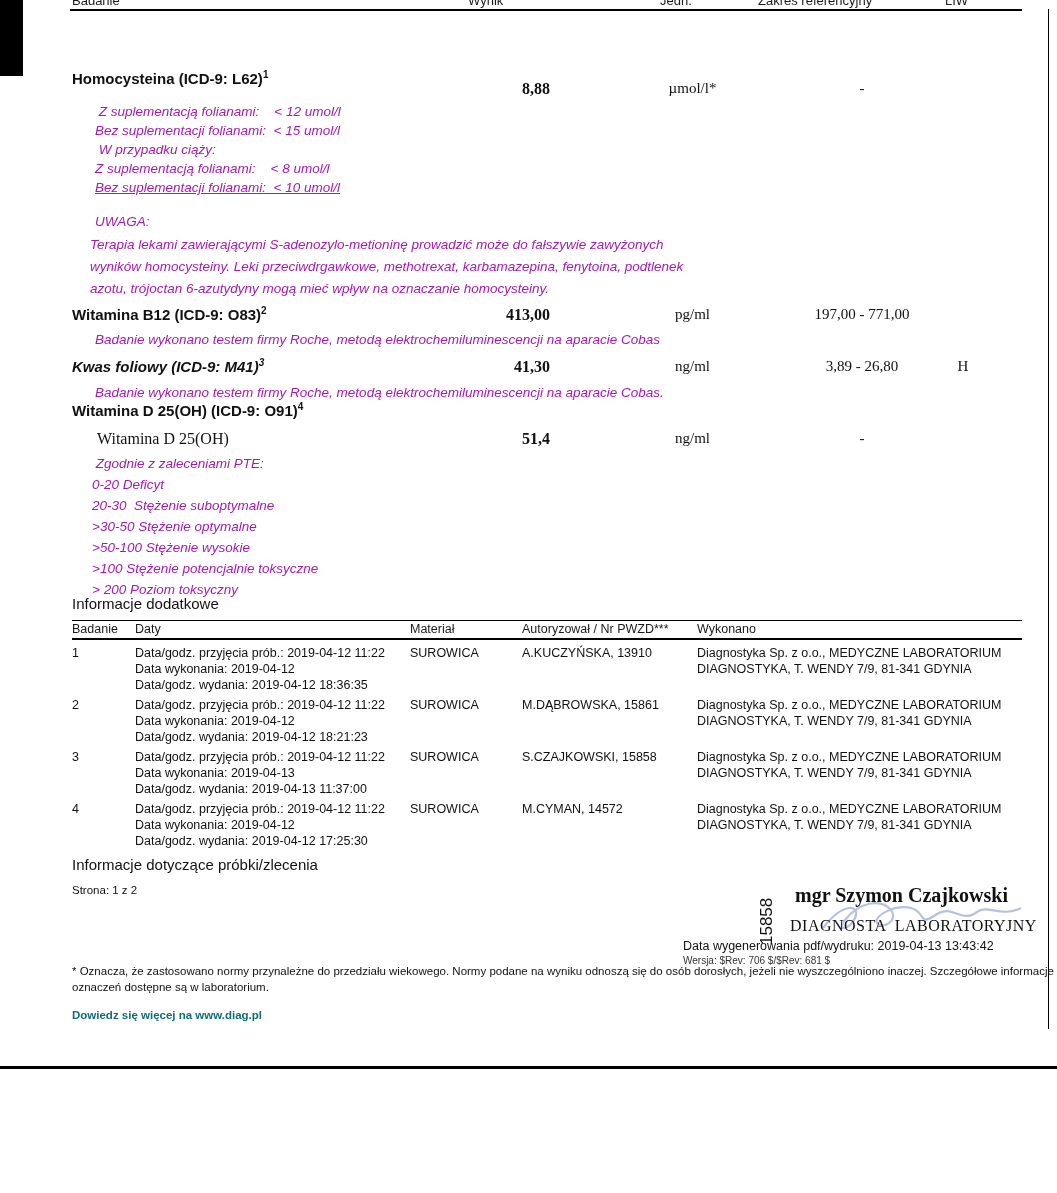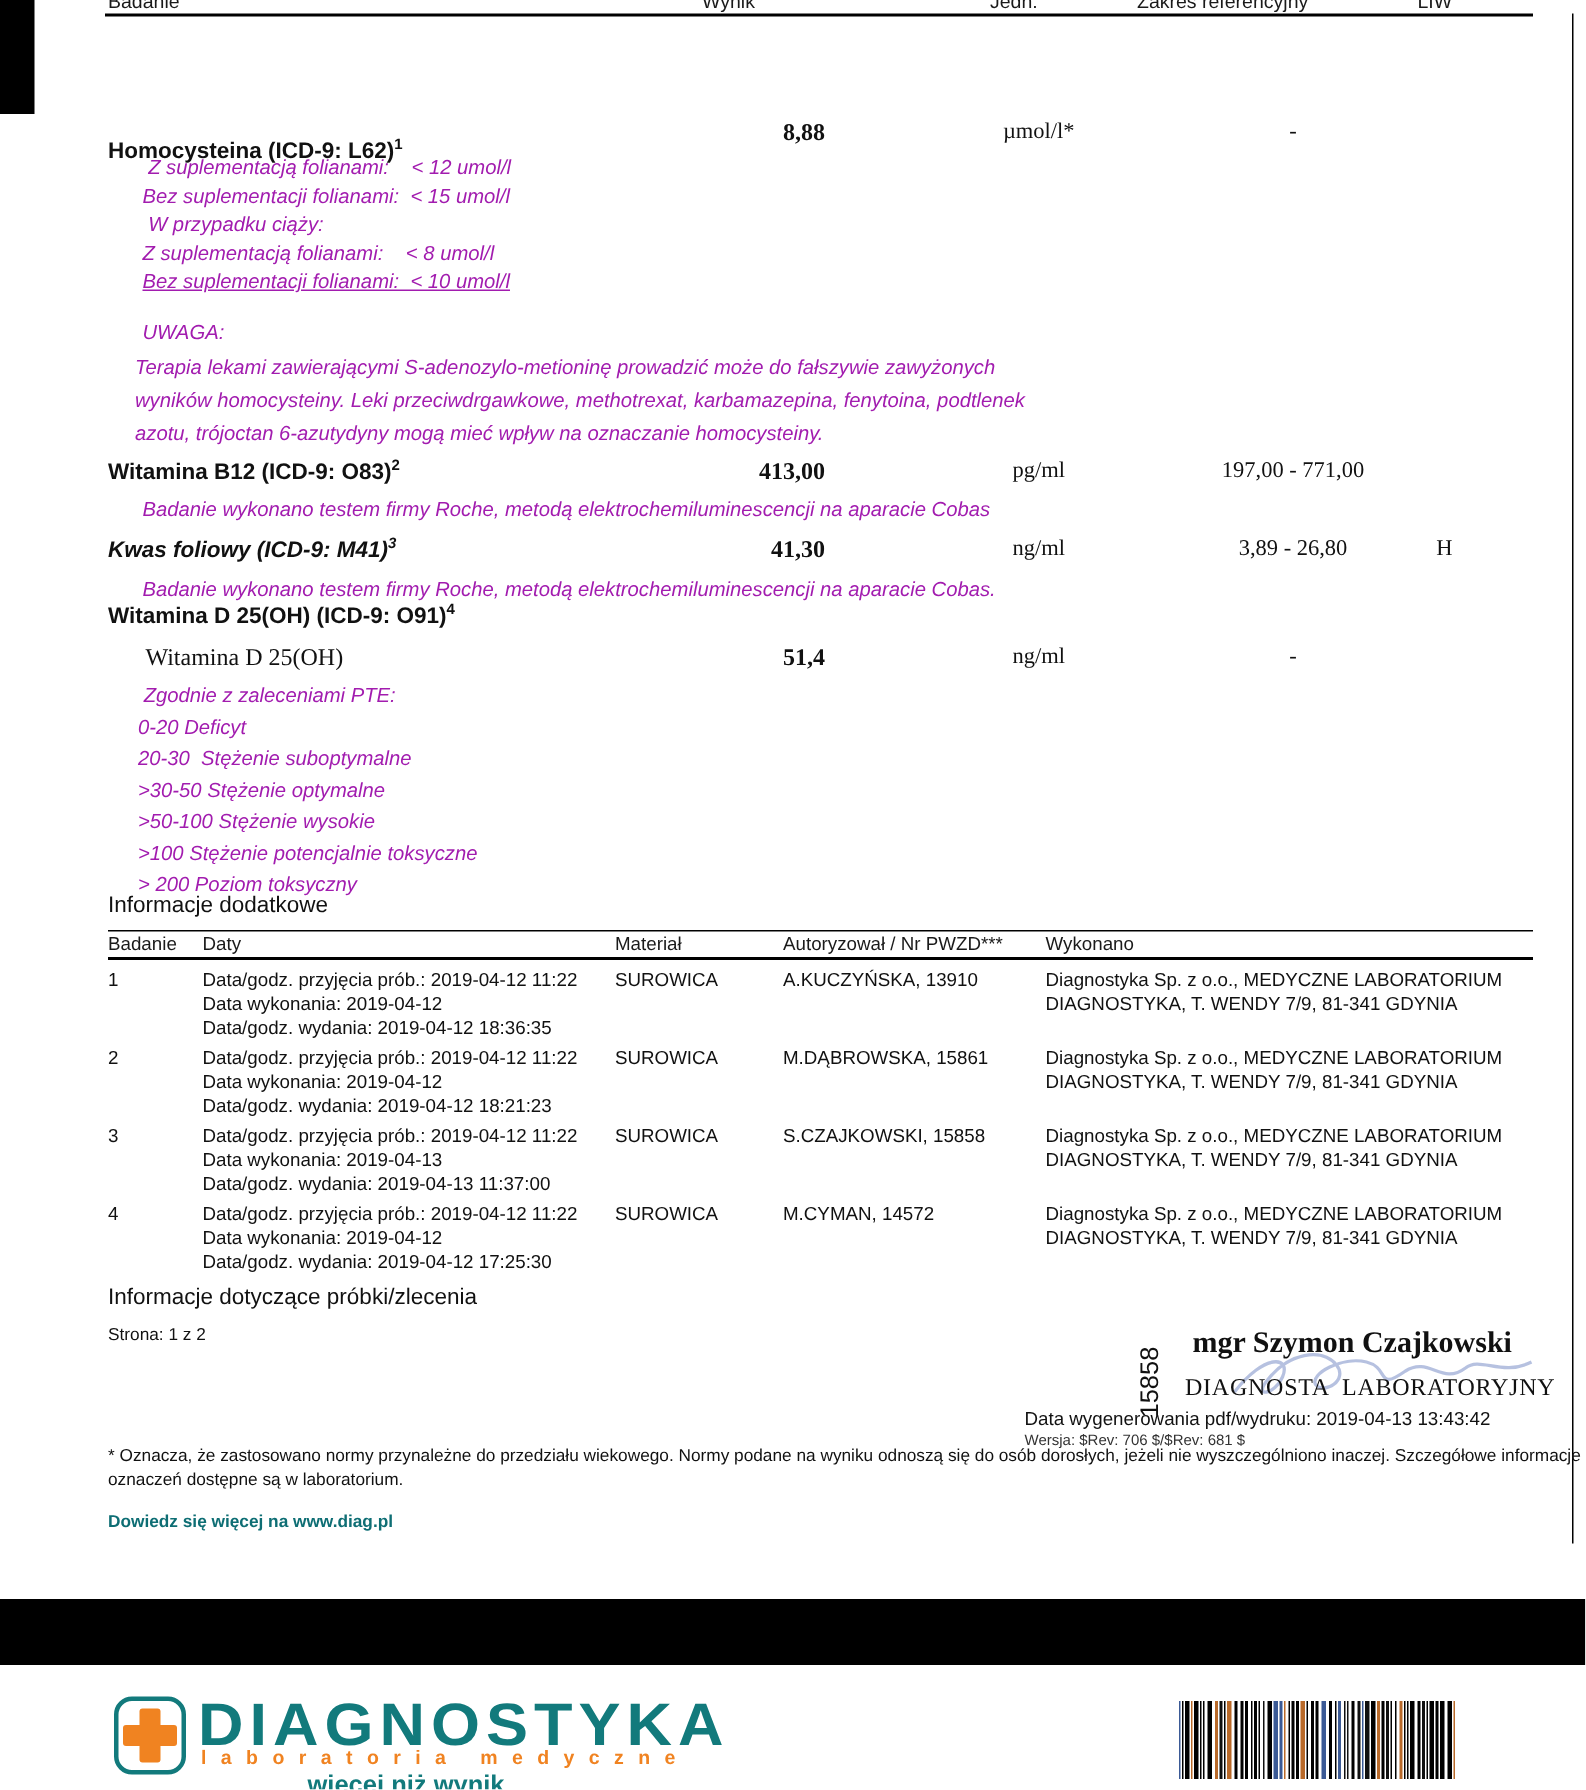--- a/index.html
+++ b/index.html
@@ -1,16 +1,16 @@
 <!DOCTYPE html>
 <html><head>
 <meta charset="utf-8">
 <style>
   html,body{margin:0;padding:0;background:#fff;}
-  .page{position:relative;width:1057px;height:1193px;background:#fff;overflow:hidden;
+  .page{position:relative;width:1057px;height:1069px;background:#fff;overflow:hidden;
         font-family:"Liberation Sans",sans-serif;color:#111;}
   .t{position:absolute;white-space:pre;}
   .sans{font-family:"Liberation Sans",sans-serif;}
   .serif{font-family:"Liberation Serif","DejaVu Serif",serif;}
   .hdr{font-size:13px;color:#1a1a1a;}
   .rule{position:absolute;background:#000;}
   .rname{font-size:15px;font-weight:bold;}
   .rsub{font-size:16px;font-family:"Liberation Serif",serif;}
   .sup{font-size:10px;vertical-align:6px;font-weight:bold;}
   .rval{left:430px;width:120px;text-align:right;font-weight:bold;
@@ -42,21 +42,21 @@
     <span class="t sans hdr" style="left:72px;top:-7px;">Badanie</span>
     <span class="t sans hdr" style="left:468px;top:-7px;">Wynik</span>
     <span class="t sans hdr" style="left:660px;top:-7px;">Jedn.</span>
     <span class="t sans hdr" style="left:758px;top:-7px;">Zakres referencyjny</span>
     <span class="t sans hdr" style="left:945px;top:-7px;">LIW</span>
     <div class="rule" style="left:70px;top:9px;width:952px;height:2px;"></div>
     <div class="rule" style="left:1048px;top:9px;width:1px;height:1020px;"></div>
   </div>
 
   <div>
-    <span class="t sans rname" style="left:72px;top:91px;"><span>Homocysteina (ICD-9: L62)</span><span class="sup">1</span></span>
+    <span class="t sans rname" style="left:72px;top:69px;"><span>Homocysteina (ICD-9: L62)</span><span class="sup">1</span></span>
     <span class="t rval" style="top:80px;">8,88</span>
     <span class="t runit" style="top:80px;">µmol/l*</span>
     <span class="t rrange" style="top:80px;">-</span>
     <span class="t note" style="left:95px;top:104px;"> Z suplementacją folianami:    &lt; 12 umol/l</span>
     <span class="t note" style="left:95px;top:123px;">Bez suplementacji folianami:  &lt; 15 umol/l</span>
     <span class="t note" style="left:95px;top:142px;"> W przypadku ciąży:</span>
     <span class="t note" style="left:95px;top:161px;">Z suplementacją folianami:    &lt; 8 umol/l</span>
     <span class="t note" style="left:95px;top:180px;text-decoration:underline;">Bez suplementacji folianami:  &lt; 10 umol/l</span>
     <span class="t note" style="left:95px;top:214px;">UWAGA:</span>
     <span class="t note" style="left:90px;top:237px;">Terapia lekami zawierającymi S-adenozylo-metioninę prowadzić może do fałszywie zawyżonych</span>

